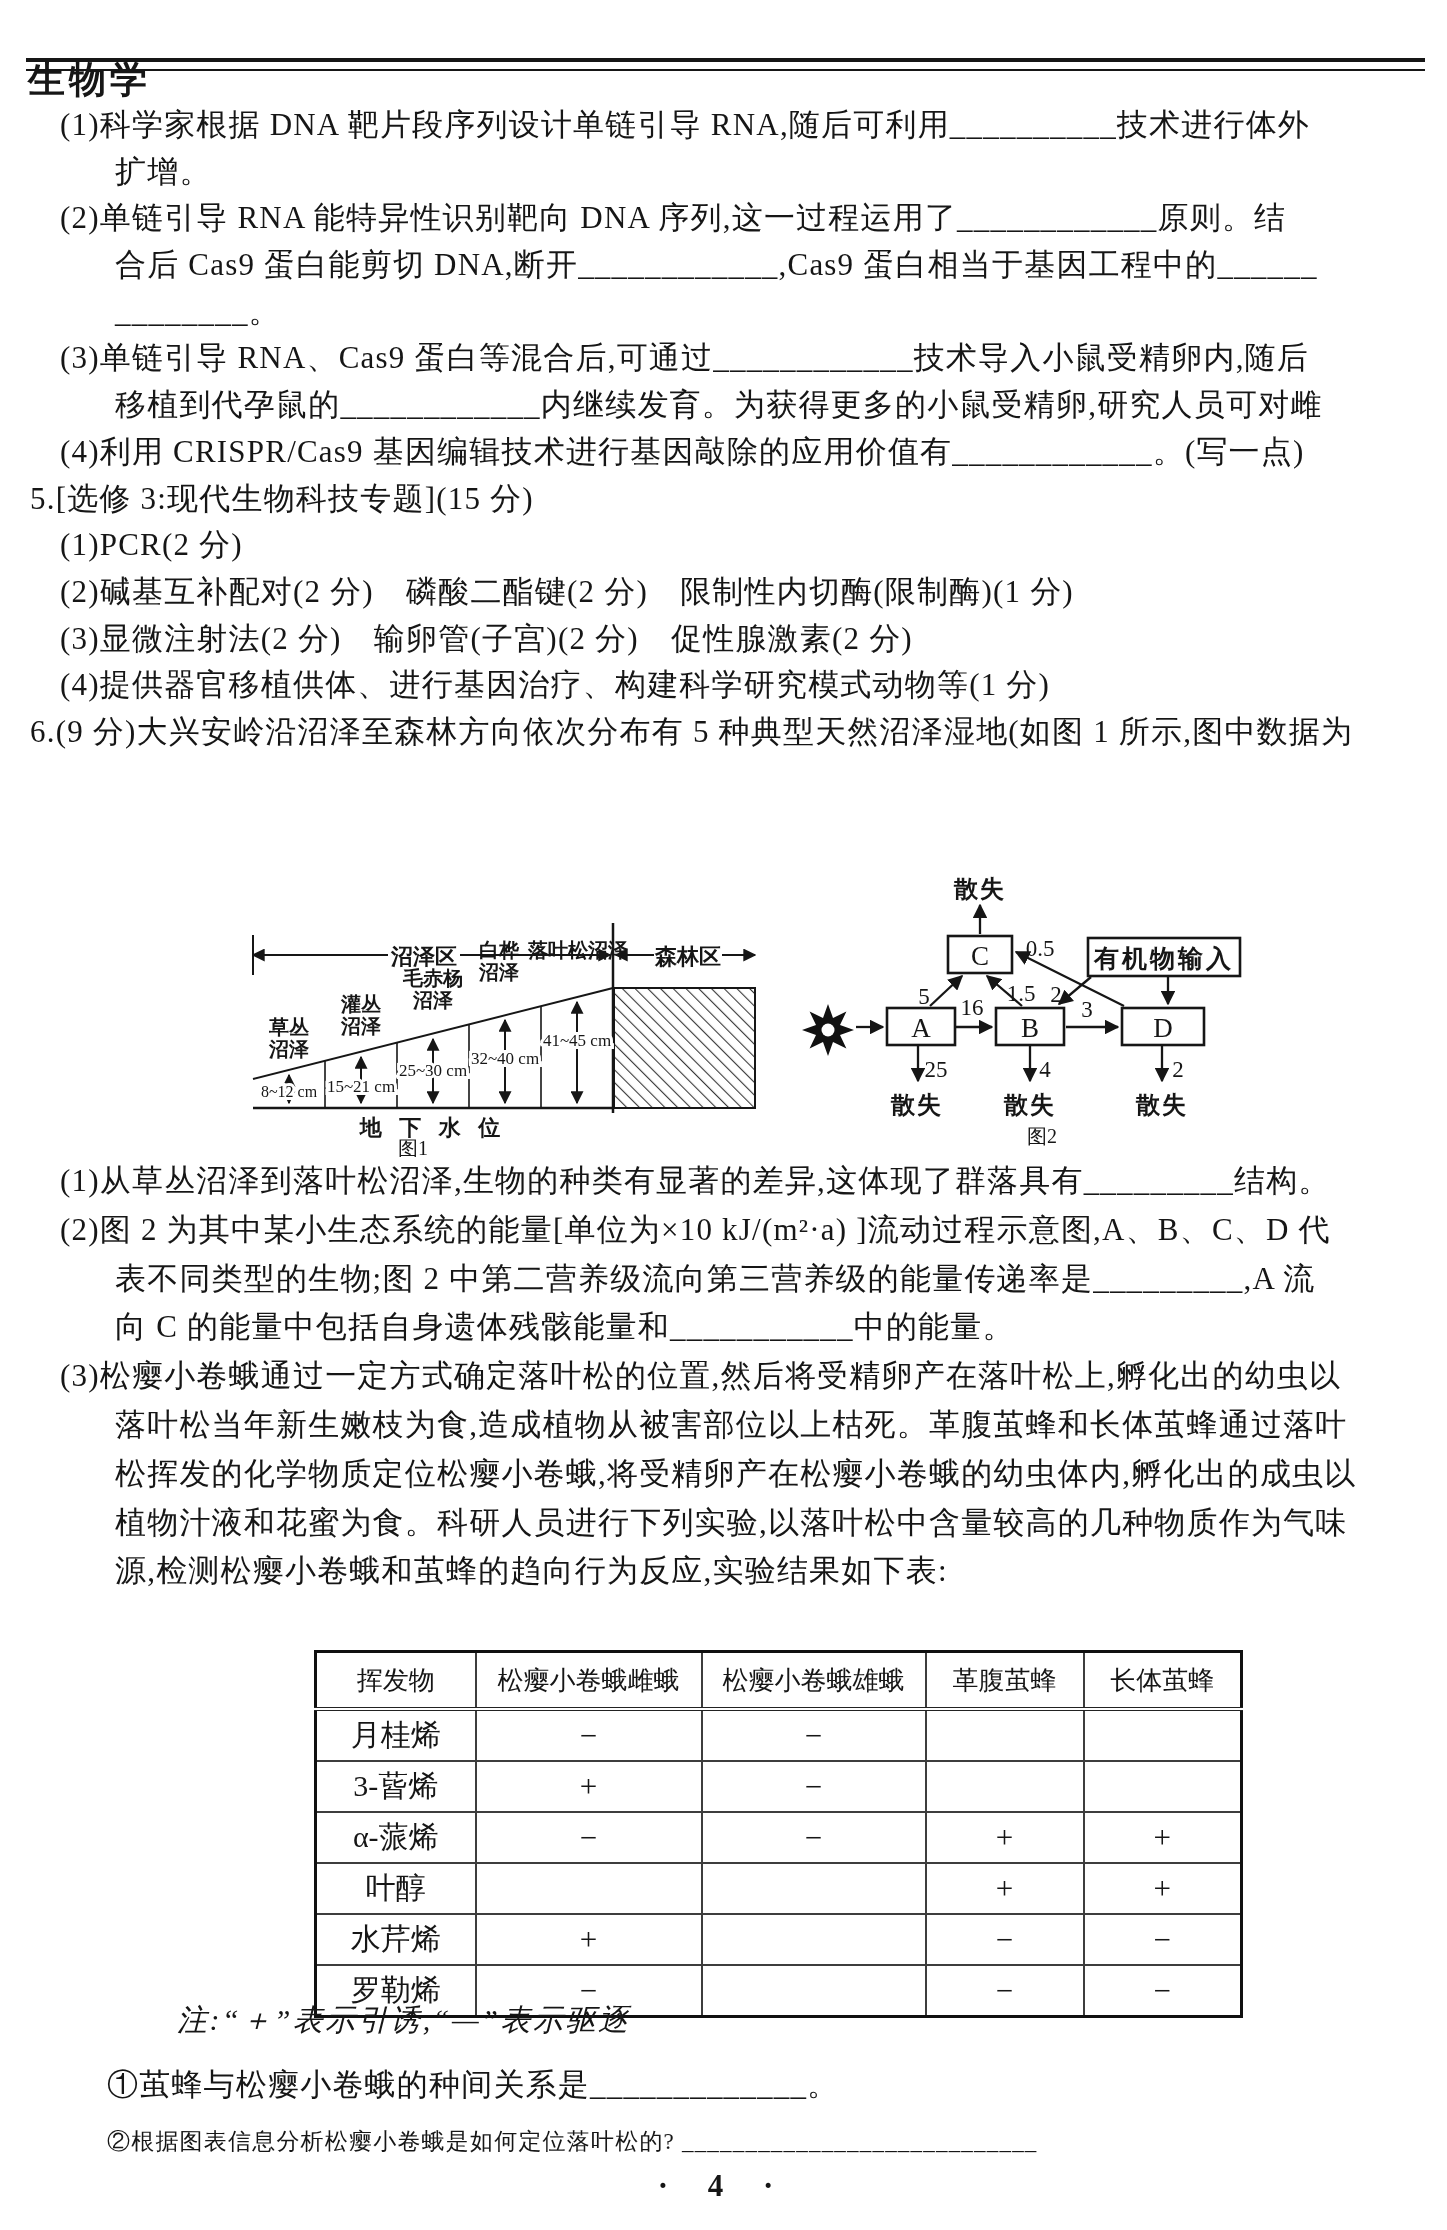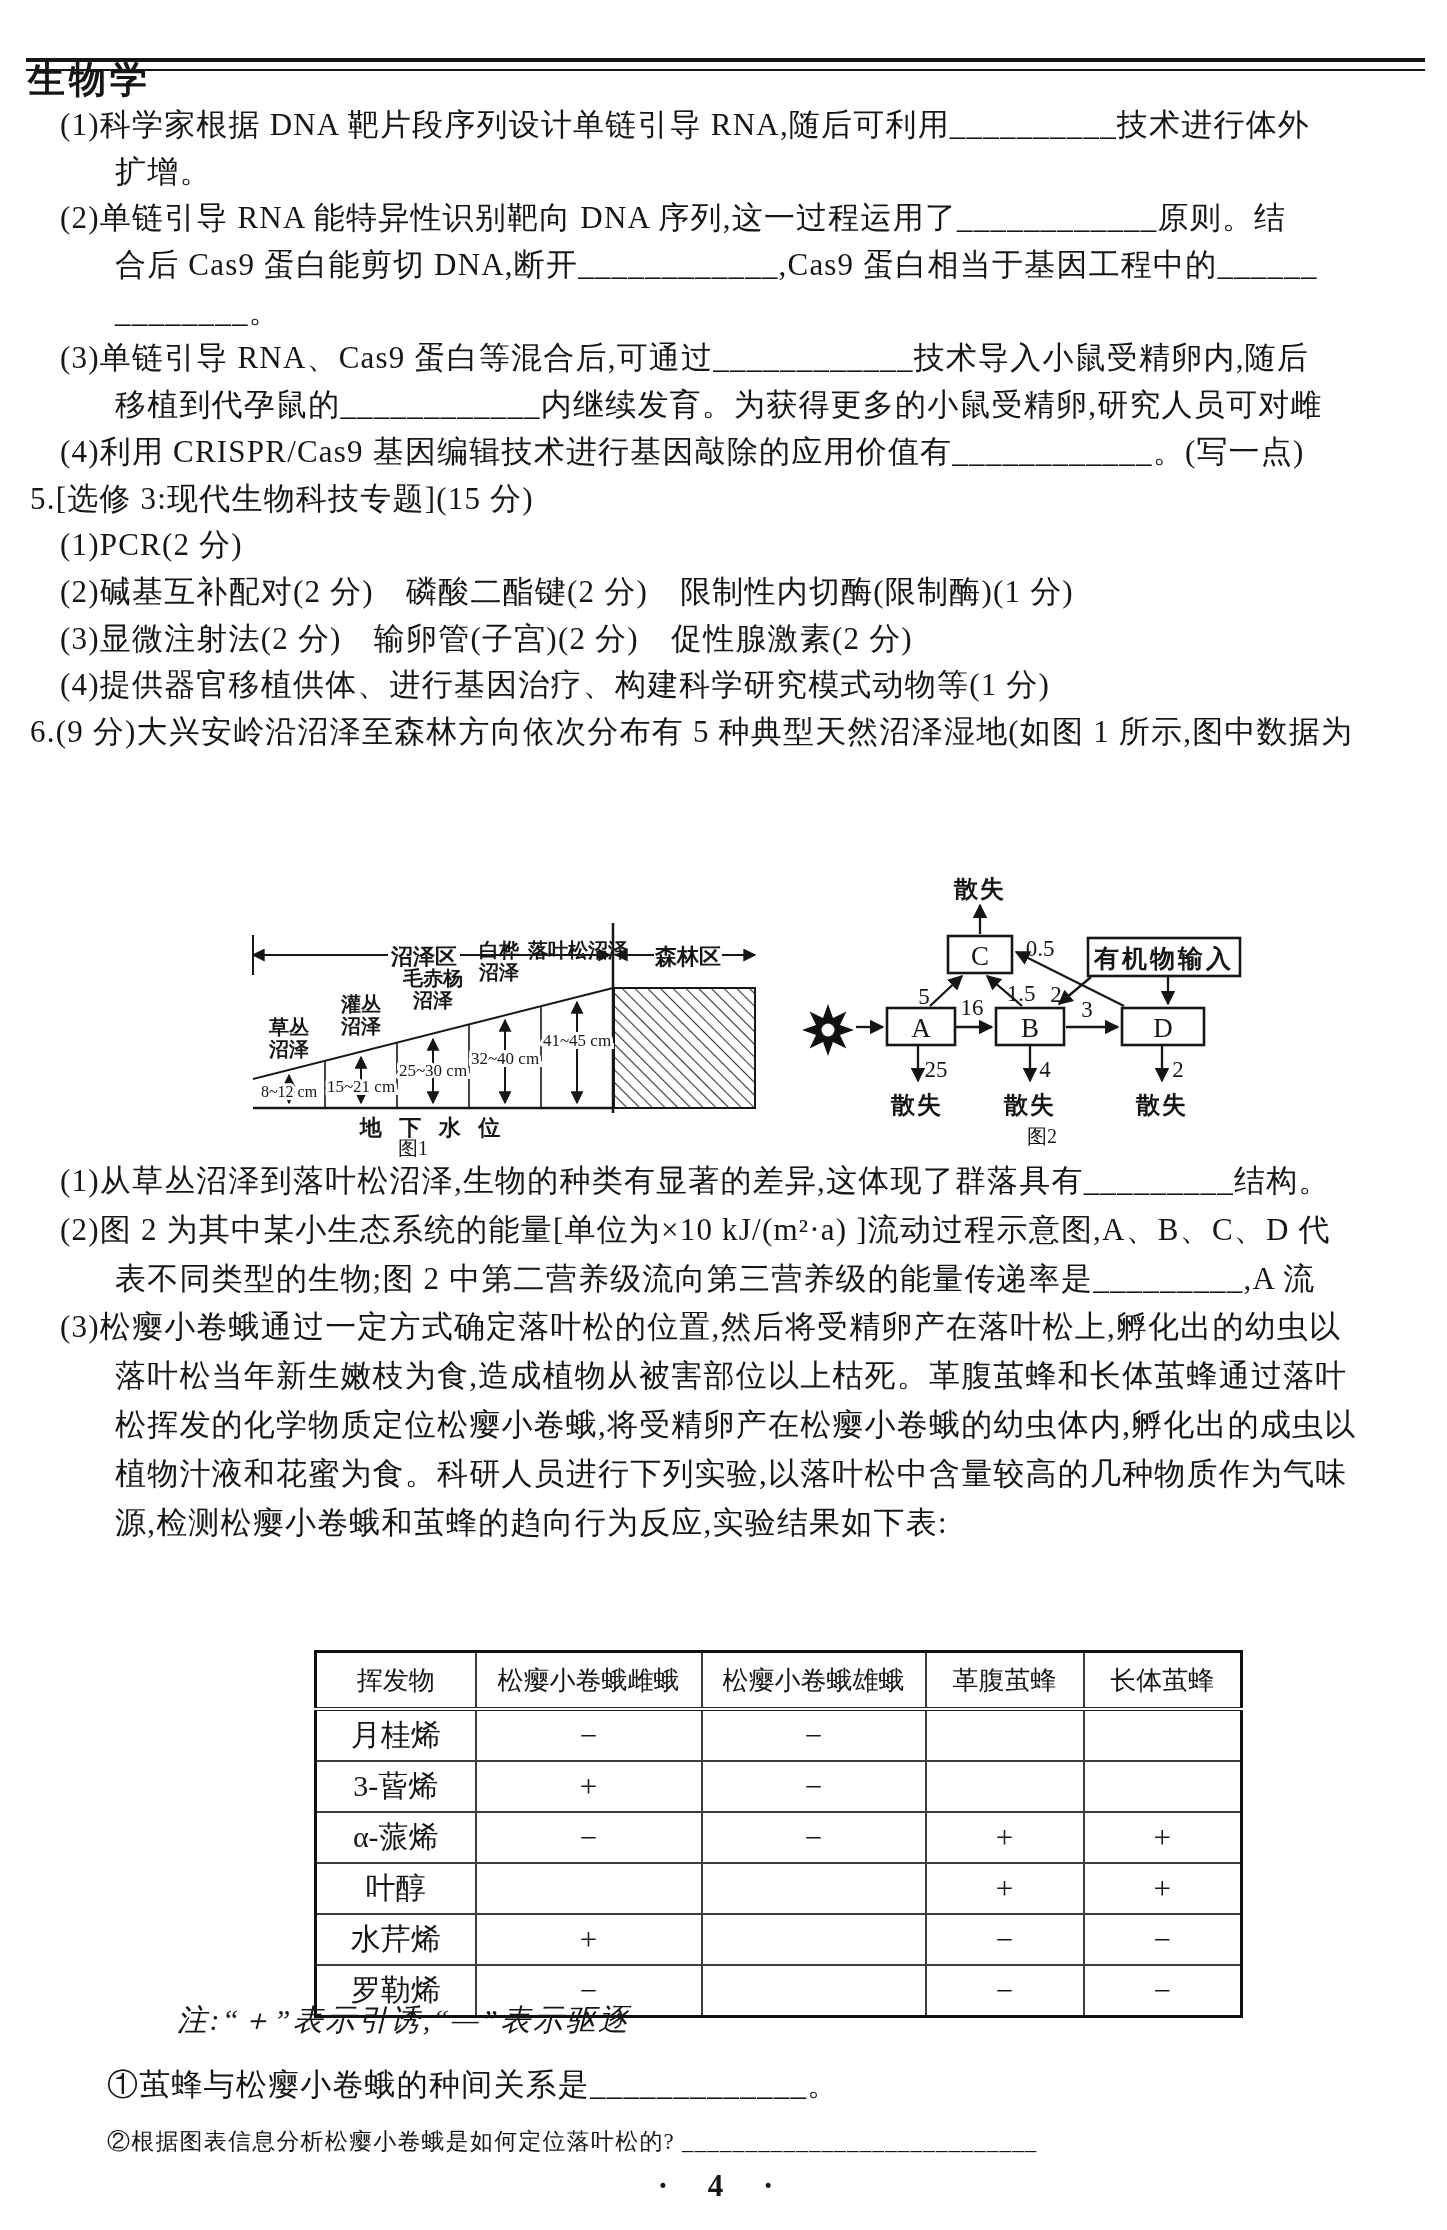--- a/index.html
+++ b/index.html
@@ -168,20 +168,21 @@
         <text x="388" y="222" font-size="23">2</text>
         <text x="252" y="288" font-size="20">图2</text>
       </g>
     </svg>
   </div>
 
   <div class="block block-b">
     <div class="line ind1">(1)从草丛沼泽到落叶松沼泽,生物的种类有显著的差异,这体现了群落具有_________结构。</div>
     <div class="line ind1">(2)图 2 为其中某小生态系统的能量[单位为×10 kJ/(m²·a) ]流动过程示意图,A、B、C、D 代</div>
     <div class="line ind2">表不同类型的生物;图 2 中第二营养级流向第三营养级的能量传递率是_________,A 流</div>
+    <div class="line ind2">向 C 的能量中包括自身遗体残骸能量和___________中的能量。</div>
     <div class="line ind1">(3)松瘿小卷蛾通过一定方式确定落叶松的位置,然后将受精卵产在落叶松上,孵化出的幼虫以</div>
     <div class="line ind2">落叶松当年新生嫩枝为食,造成植物从被害部位以上枯死。革腹茧蜂和长体茧蜂通过落叶</div>
     <div class="line ind2">松挥发的化学物质定位松瘿小卷蛾,将受精卵产在松瘿小卷蛾的幼虫体内,孵化出的成虫以</div>
     <div class="line ind2">植物汁液和花蜜为食。科研人员进行下列实验,以落叶松中含量较高的几种物质作为气味</div>
     <div class="line ind2">源,检测松瘿小卷蛾和茧蜂的趋向行为反应,实验结果如下表:</div>
   </div>
 
   <table class="results">
     <colgroup>
       <col style="width:160px">

